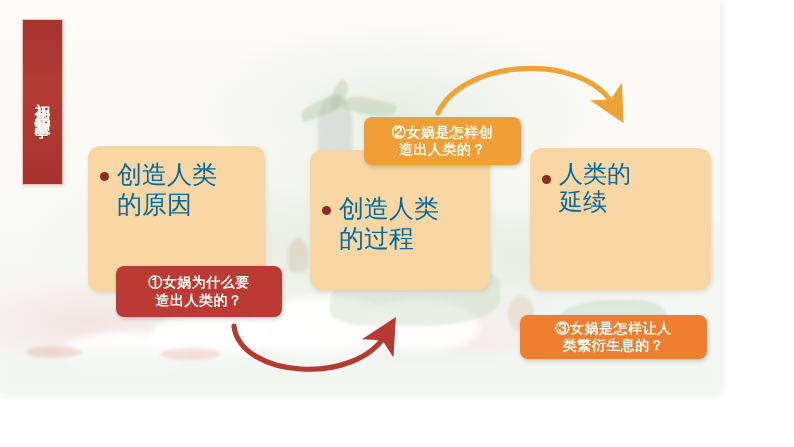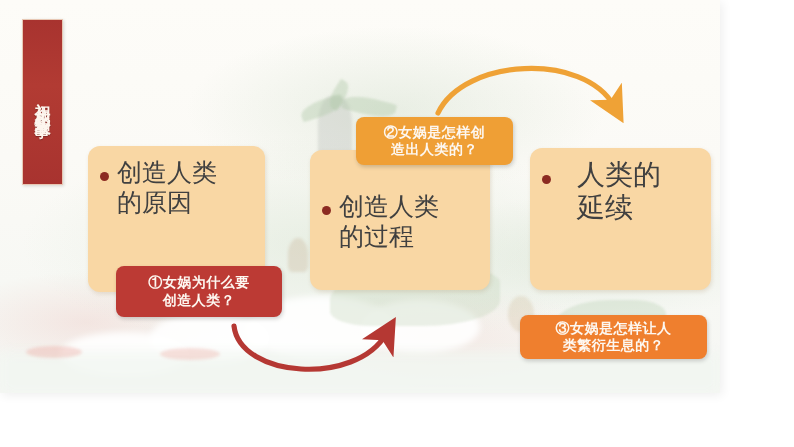--- a/index.html
+++ b/index.html
@@ -106,38 +106,38 @@
     align-items: flex-start;
   }
   .topic-bullet {
     width: 9px;
     height: 9px;
     border-radius: 50%;
     background: #8c2b22;
     flex: 0 0 auto;
   }
   .topic-label {
-    color: #404040;
-    font-family: Liberation Mono, monospace;
+    color: #0369a1;
+    font-family: Liberation Sans, sans-serif;
     font-weight: normal;
     line-height: 1.18;
     white-space: pre-line;
   }
 
   #box1 { left: 88px;  top: 146px; width: 177px; height: 146px; padding: 14px 10px 0 12px; }
   #box2 { left: 310px; top: 150px; width: 180px; height: 140px; padding: 44px 10px 0 12px; }
   #box3 { left: 530px; top: 148px; width: 181px; height: 142px; padding: 12px 10px 0 12px; }
 
   #box1 .topic-bullet { margin: 12px 8px 0 0; }
   #box2 .topic-bullet { margin: 12px 8px 0 0; }
   #box3 .topic-bullet { margin: 15px 8px 0 0; }
 
   #box1 .topic-label { font-size: 25px; }
   #box2 .topic-label { font-size: 25px; }
-  #box3 .topic-label { font-size: 28px; margin-left: 18px; }
+  #box3 .topic-label { font-size: 24px; }
 
   
   .callout {
     position: absolute;
     border-radius: 8px;
     color: #fdf7f0;
     font-family: "DejaVu Serif", "Liberation Serif", serif;
     font-weight: bold;
     font-size: 14px;
     line-height: 1.25;
@@ -149,21 +149,21 @@
     box-sizing: border-box;
     white-space: pre-line;
     letter-spacing: 0.5px;
     box-shadow: 1px 2px 4px rgba(0,0,0,0.18);
   }
   #callout1 {
     left: 116px; top: 266px; width: 166px; height: 51px;
     background: #bc3a34;
   }
   #callout2 {
-    left: 356px; top: 117px; width: 157px; height: 48px;
+    left: 364px; top: 117px; width: 157px; height: 48px;
     background: #ef9f35;
     padding-left: 8px;
   }
   #callout3 {
     left: 520px; top: 315px; width: 187px; height: 44px;
     background: #ef7f2e;
   }
 
   
   .arrow-svg {
@@ -237,20 +237,20 @@
     <svg id="arrow-red" class="arrow-svg" viewBox="0 0 220 80">
       <defs>
         <marker id="rhead" markerWidth="7" markerHeight="7" refX="3.2" refY="3.5" orient="auto">
           <path d="M0,0 L7,3.5 L0,7 L1.8,3.5 Z" fill="#b53833"></path>
         </marker>
       </defs>
       <path d="M38,14 C44,66 160,74 190,22" fill="none" stroke="#b53833" stroke-width="5.2" stroke-linecap="round" marker-end="url(#rhead)"></path>
     </svg>
 
     <div id="callout1" class="callout">①女娲为什么要
-创造人类？</div>
+造出人类的？</div>
     <div id="callout2" class="callout">②女娲是怎样创
 造出人类的？</div>
     <div id="callout3" class="callout">③女娲是怎样让人
 类繁衍生息的？</div>
 
   </div>
 </div>
 
 </body></html>

